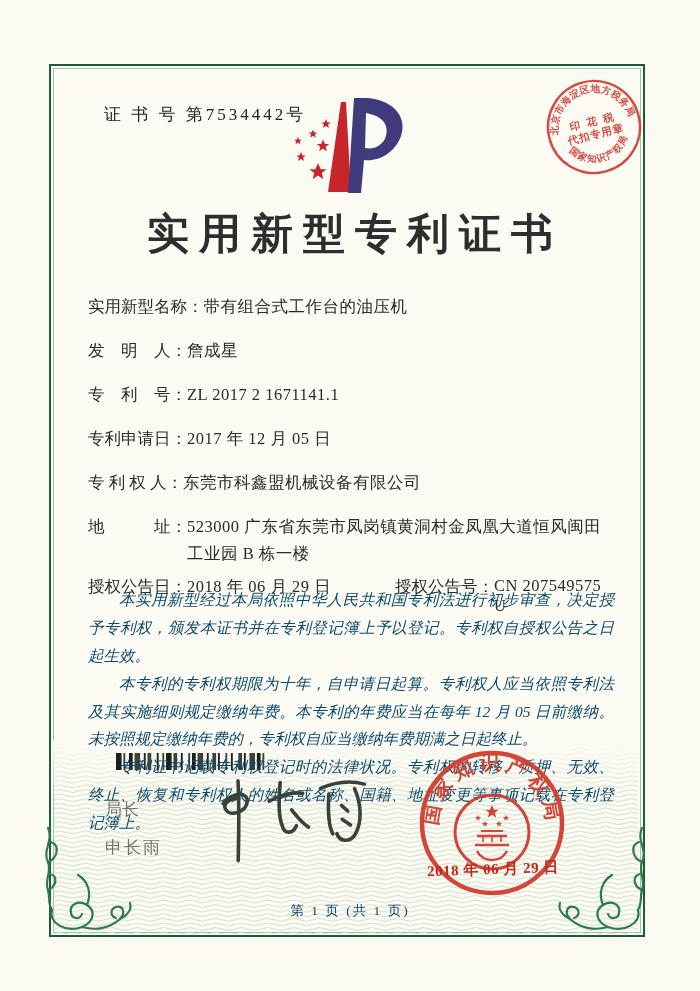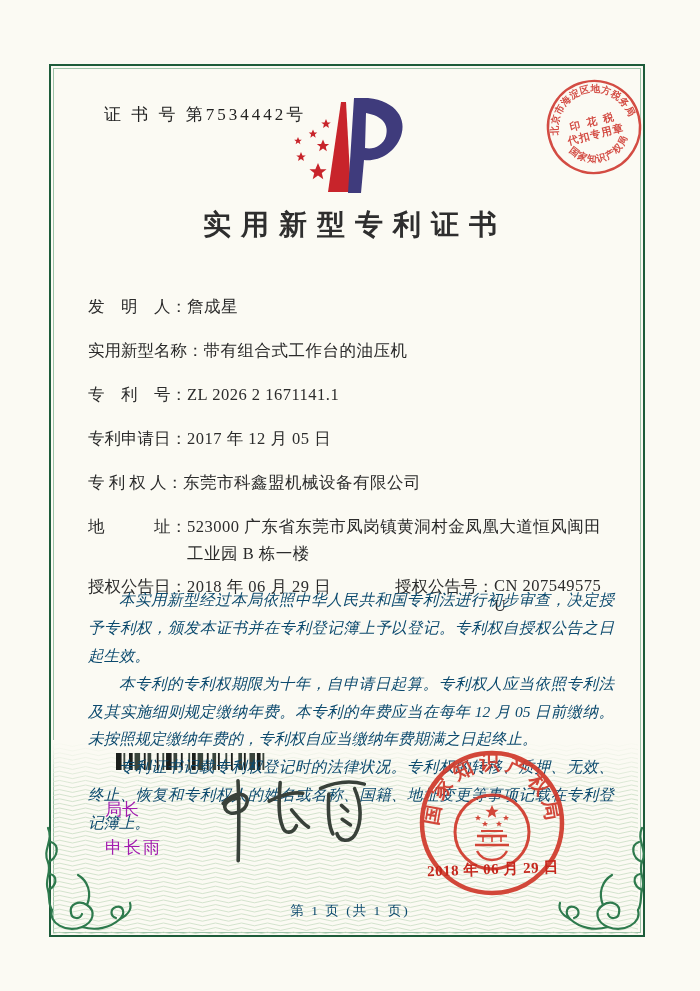--- a/index.html
+++ b/index.html
@@ -9,34 +9,34 @@
   .frame-inner{position:absolute;left:2px;top:2px;right:2px;bottom:2px;border:1px solid #9cc3a8;}
   #waves{position:absolute;left:53px;top:740px;}
   .wave-fade{position:absolute;left:53px;top:740px;width:585px;height:55px;
              background:linear-gradient(#fbfaf3,rgba(251,250,243,0));}
   .flourish{position:absolute;width:100px;height:110px;}
   .flourish.fl-left{left:38px;top:826px;}
   .flourish.fl-right{left:552px;top:826px;transform:scale(-1,1);}
   #barcode{position:absolute;left:116px;top:753px;}
   .cert-no{position:absolute;left:104px;top:103px;font-size:17px;letter-spacing:3px;color:#222;}
   .logo{position:absolute;left:283px;top:96px;}
-  .title{position:absolute;left:0;top:206px;width:700px;text-align:center;font-size:28px;
+  .title{position:absolute;left:0;top:206px;width:700px;text-align:center;font-size:42px;
          font-weight:bold;letter-spacing:10px;padding-left:10px;box-sizing:border-box;color:#2e2e2e;}
   .fields{position:absolute;left:88px;top:297px;width:530px;font-size:16.5px;}
   .frow{display:flex;margin-bottom:24px;line-height:20px;}
   .flabel{white-space:pre;flex:none;}
   .fvalue{letter-spacing:.5px;}
   .addr2{line-height:20px;margin-top:7px;}
   .grant-row{display:flex;margin-top:2px;}
   .grant-left{width:307px;display:flex;flex:none;}
   .grant-right{display:flex;}
   .paras{position:absolute;left:88px;top:586px;width:526px;font-size:15.5px;line-height:1.8;
          font-style:italic;text-align:justify;color:#0c4a6e;}
   .paras p{margin:0;text-indent:2em;}
-  .director{position:absolute;left:105px;top:798px;font-size:17px;color:#a21caf;}
+  .director{position:absolute;left:105px;top:798px;font-size:17px;color:#737373;}
   .director .dname{margin-top:15px;letter-spacing:2px;text-align:center;}
   .signature{position:absolute;left:196px;top:770px;transform:rotate(-3deg);}
   .seal{position:absolute;left:417px;top:748px;opacity:.93;}
   .seal-date{position:absolute;left:413px;top:860px;width:160px;text-align:center;font-size:15px;
              color:#c5271c;letter-spacing:.5px;transform:rotate(-2deg);font-weight:bold;}
   .tax-stamp{position:absolute;left:544px;top:77px;transform:rotate(-14deg);opacity:.9;}
   .footer{position:absolute;left:0;top:902px;width:700px;text-align:center;font-size:13.5px;
           letter-spacing:2px;color:#0c4a6e;}
 </style>
 </head>
@@ -116,30 +116,30 @@
       <use href="#star-u" transform="translate(15,45) scale(4)"></use>
       <use href="#star-u" transform="translate(30,38) scale(4.5)"></use>
       <use href="#star-u" transform="translate(43,28) scale(5)"></use>
     </g>
   </svg>
 
   <div class="title">实用新型专利证书</div>
 
   <div class="fields">
     <div class="frow">
+      <span class="flabel">实用新型名称：</span>
+      <span class="fvalue">带有组合式工作台的油压机</span>
+    </div>
+    <div class="frow">
       <span class="flabel">发　明　人：</span>
       <span class="fvalue">詹成星</span>
     </div>
     <div class="frow">
-      <span class="flabel">实用新型名称：</span>
-      <span class="fvalue">带有组合式工作台的油压机</span>
-    </div>
-    <div class="frow">
       <span class="flabel">专　利　号：</span>
-      <span class="fvalue">ZL 2026 2 1671141.1</span>
+      <span class="fvalue">ZL 2017 2 1671141.1</span>
     </div>
     <div class="frow">
       <span class="flabel">专利申请日：</span>
       <span class="fvalue">2017 年 12 月 05 日</span>
     </div>
     <div class="frow">
       <span class="flabel">专 利 权 人：</span>
       <span class="fvalue">东莞市科鑫盟机械设备有限公司</span>
     </div>
     <div class="frow" style="margin-bottom:12px">

